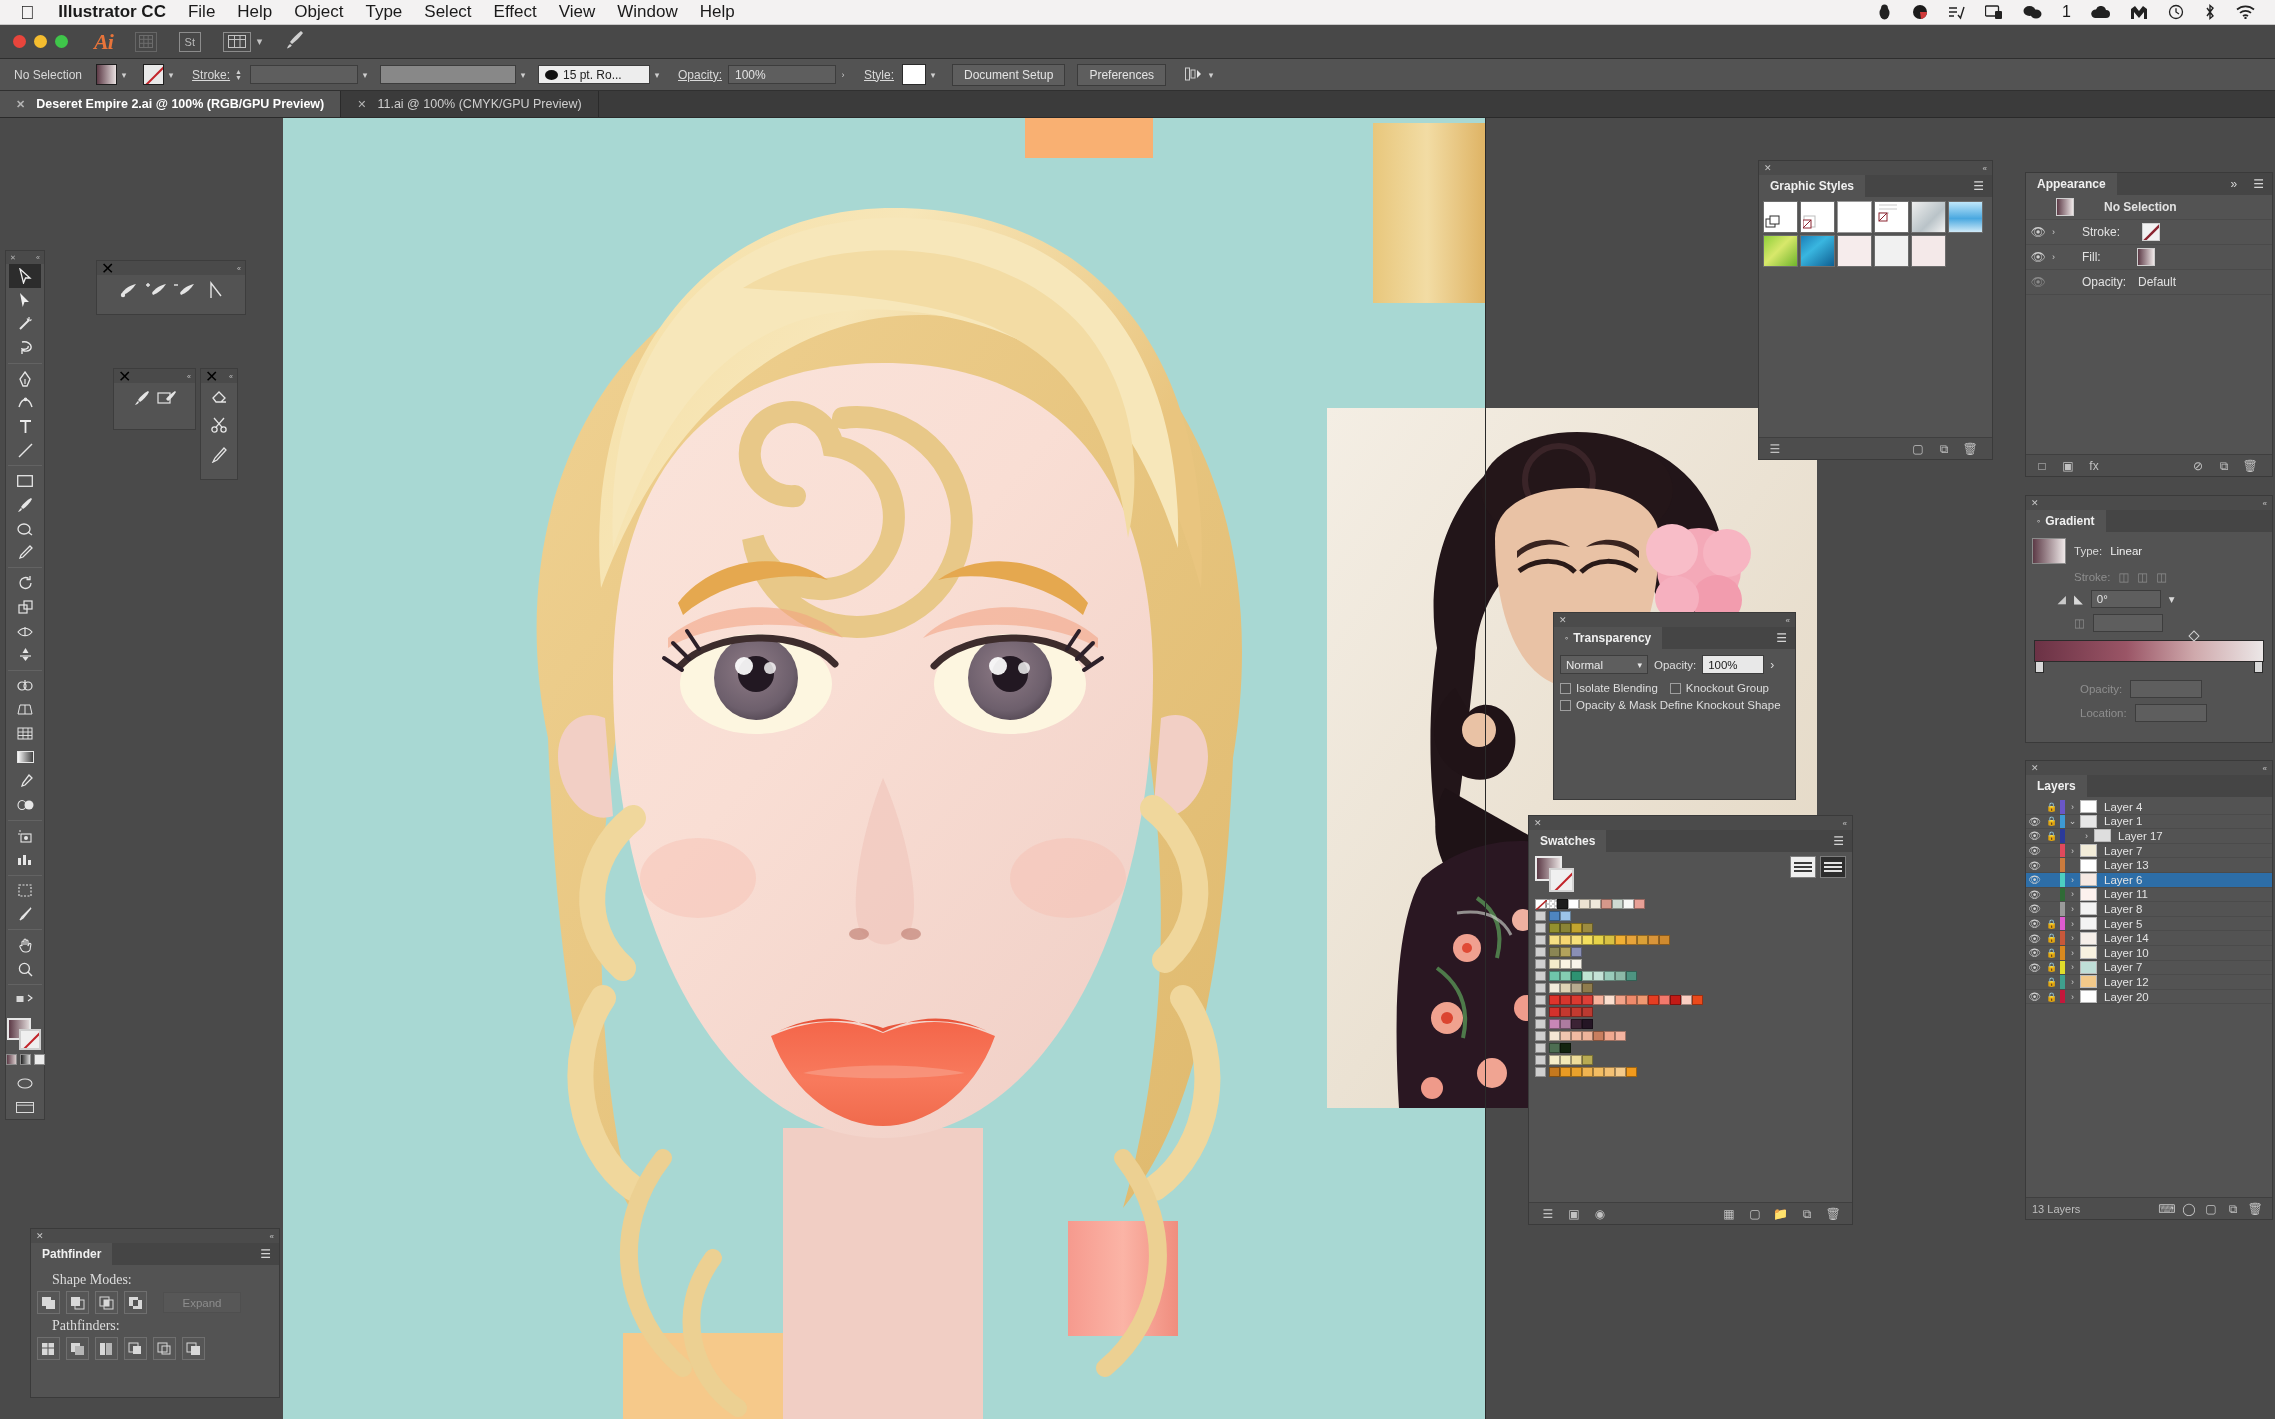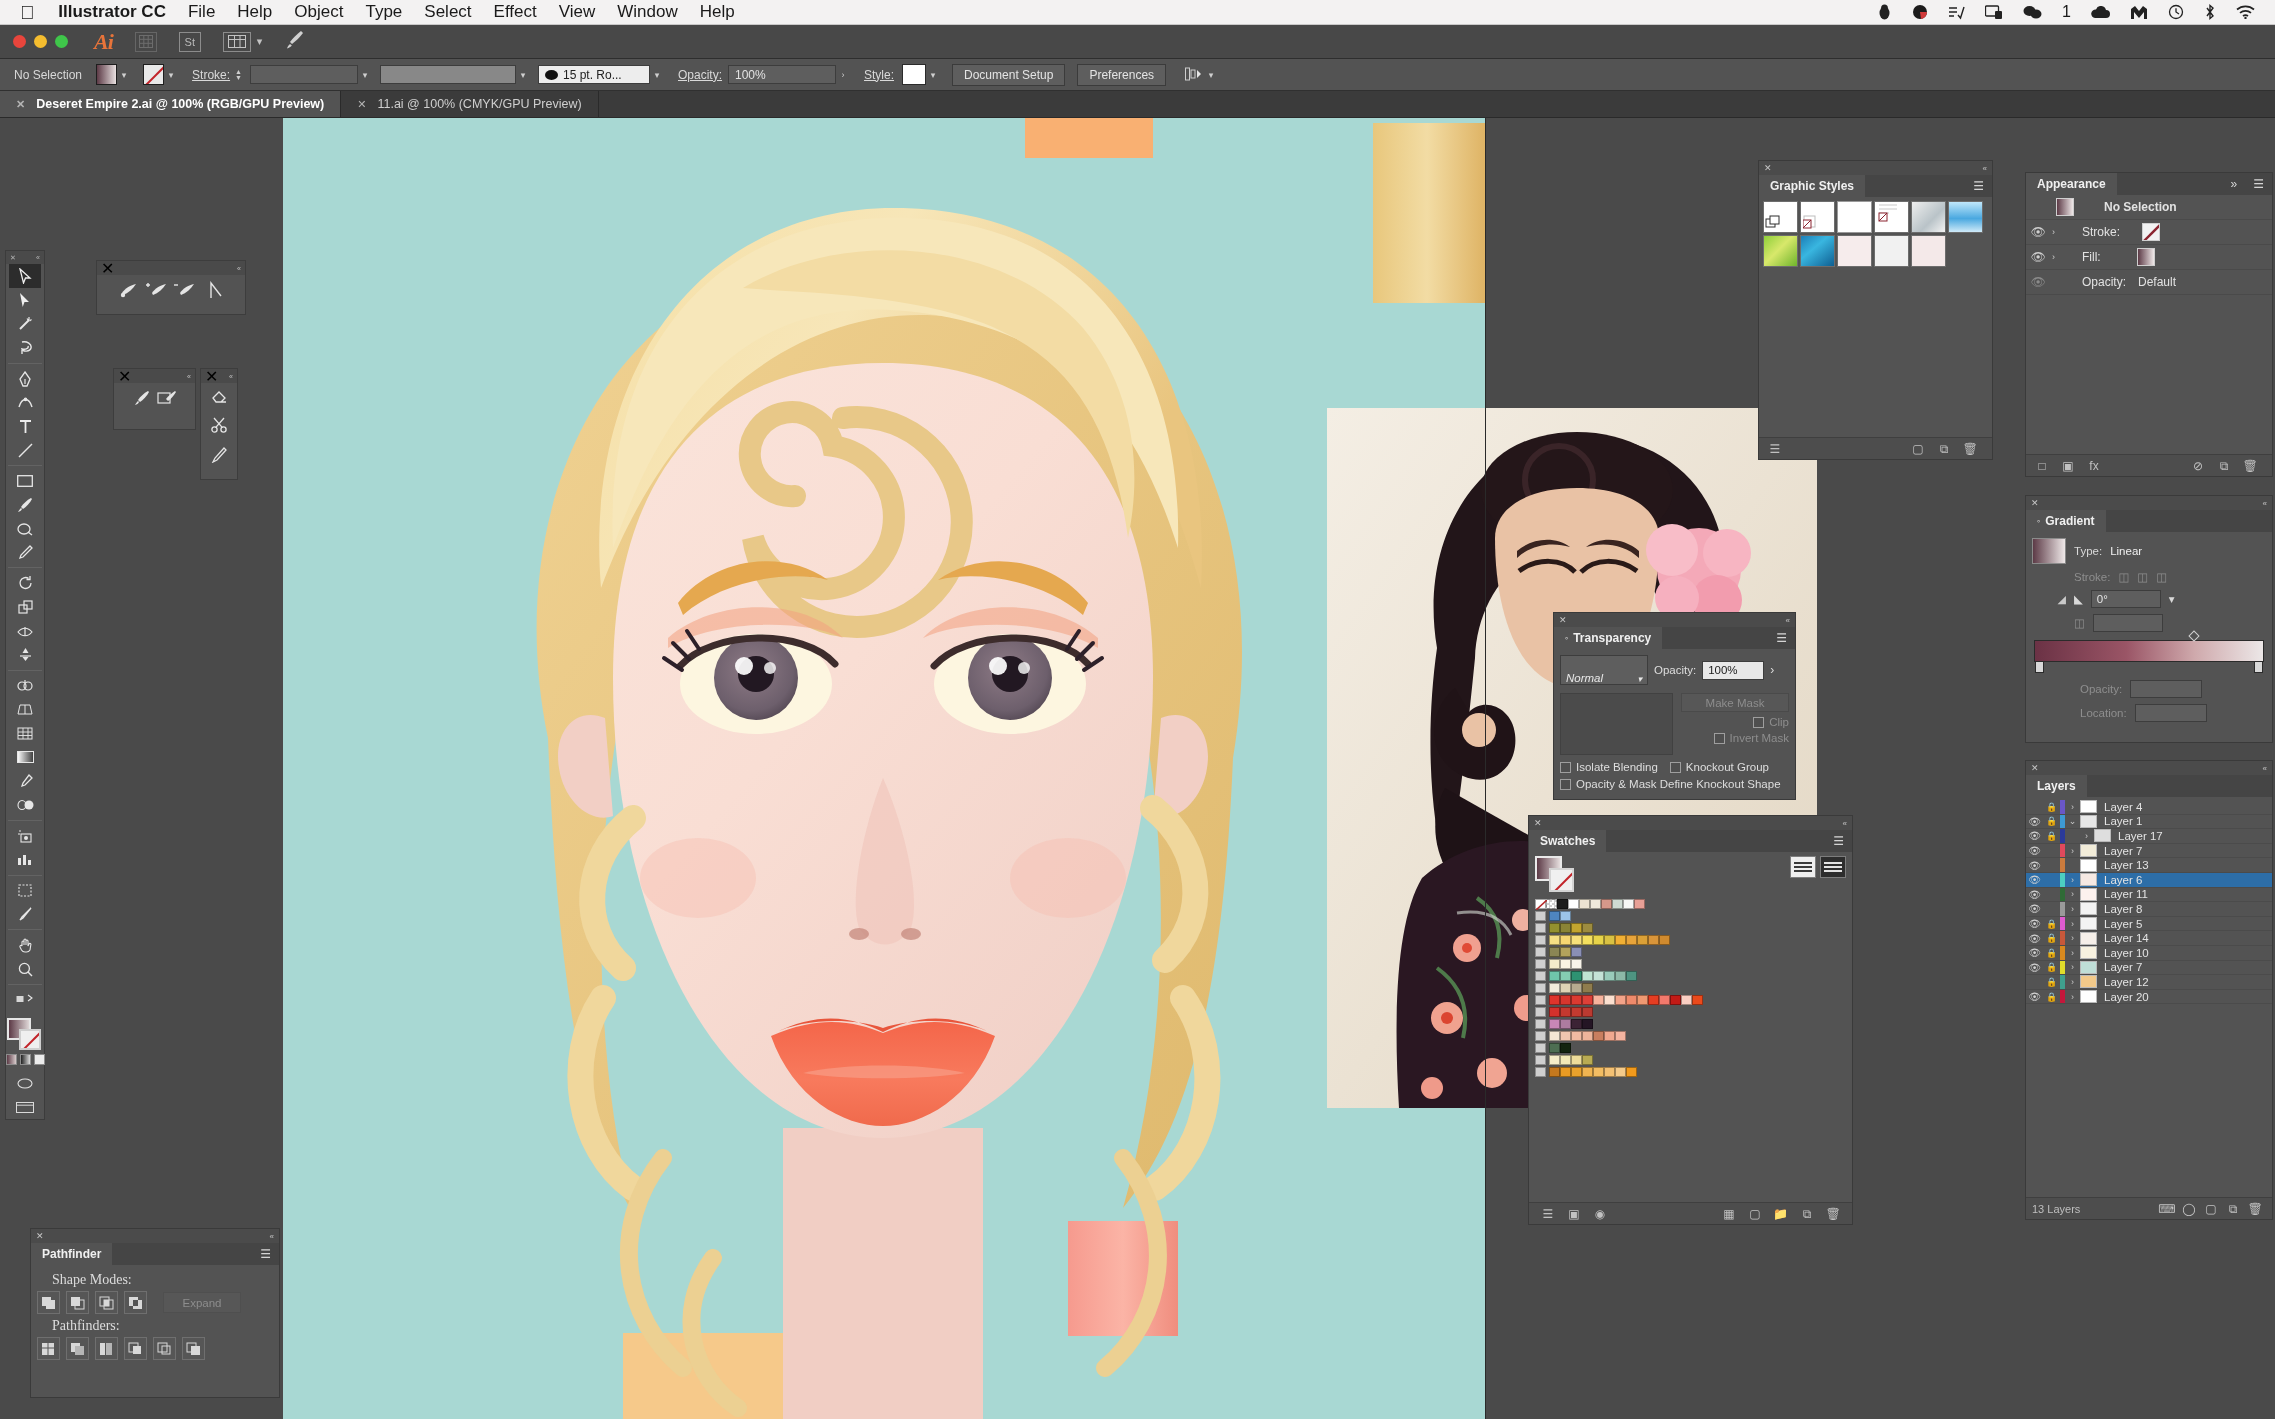--- a/index.html
+++ b/index.html
@@ -218,21 +218,21 @@
   .lr-lock{width:17px;text-align:center;color:#d3d3d3;font-size:10px;}
   .lr-color{width:5px;height:100%;}
   .lr-twist{width:15px;text-align:center;color:#cacaca;font-size:9px;}
   .lr-thumb{width:17px;height:13px;border:1px solid #b9b9b9;background:#fff;margin-right:7px;}
   .lr-name{white-space:nowrap;}
   .layers-foot-ico{width:22px;display:flex;align-items:center;justify-content:center;color:#c3c3c3;font-size:12px;}
 
   
   #transparency { left:1553px; top:612px; width:243px; height:188px; }
   .tr-row1{display:flex;align-items:center;gap:6px;margin-bottom:8px;}
-  .tr-select{width:88px;height:30px;background:#5e5e5e;border:1px solid #3d3d3d;color:#e8e8e8;display:flex;align-items:flex-end;justify-content:space-between;padding:0 5px;font-size:11.5px;font-style:italic;}
+  .tr-select{width:88px;height:19px;background:#5e5e5e;border:1px solid #3d3d3d;color:#e8e8e8;display:flex;align-items:center;justify-content:space-between;padding:0 5px;font-size:11.5px;}
   .tr-opacity-field{width:62px;height:19px;background:#e8e8e8;border:1px solid #3d3d3d;color:#1c1c1c;display:flex;align-items:center;padding:0 5px;font-size:11.5px;}
   .tr-mid{display:flex;gap:8px;height:62px;margin-bottom:6px;}
   .tr-thumbbox{flex:1;background:#4b4b4b;border:1px solid #414141;}
   .tr-right{width:108px;display:flex;flex-direction:column;gap:4px;align-items:flex-end;}
   .tr-btn{width:100%;height:19px;background:#575757;border:1px solid #4a4a4a;color:#8d8d8d;display:flex;align-items:center;justify-content:center;font-size:11.5px;}
   .cbox{width:11px;height:11px;border:1px solid #9e9e9e;background:#4f4f4f;display:inline-block;}
   .tr-chk{display:flex;align-items:center;gap:5px;font-size:11.5px;color:#8d8d8d;}
   .tr-chkrow{display:flex;gap:12px;align-items:center;margin-bottom:5px;color:#dedede;}
   .tr-chkrow .tr-chk{color:#dedede;}
 
@@ -1191,34 +1191,20 @@
     <div class="panel-body">
       <div class="tr-row1">
         <div class="tr-select">
           <span>Normal</span>
           <span style="font-size:9px">▾</span>
         </div>
         <span style="font-size:11.5px;color:#dedede">Opacity:</span>
         <div class="tr-opacity-field">100%</div>
         <span style="font-size:12px;color:#dadada">›</span>
       </div>
-      <div class="tr-mid">
-        <div class="tr-thumbbox"></div>
-        <div class="tr-right">
-          <div class="tr-btn">Make Mask</div>
-          <div class="tr-chk">
-            <span class="cbox"></span>
-            <span>Clip</span>
-          </div>
-          <div class="tr-chk">
-            <span class="cbox"></span>
-            <span>Invert Mask</span>
-          </div>
-        </div>
-      </div>
       <div class="tr-chkrow">
         <div class="tr-chk">
           <span class="cbox"></span>
           <span>Isolate Blending</span>
         </div>
         <div class="tr-chk">
           <span class="cbox"></span>
           <span>Knockout Group</span>
         </div>
       </div>

